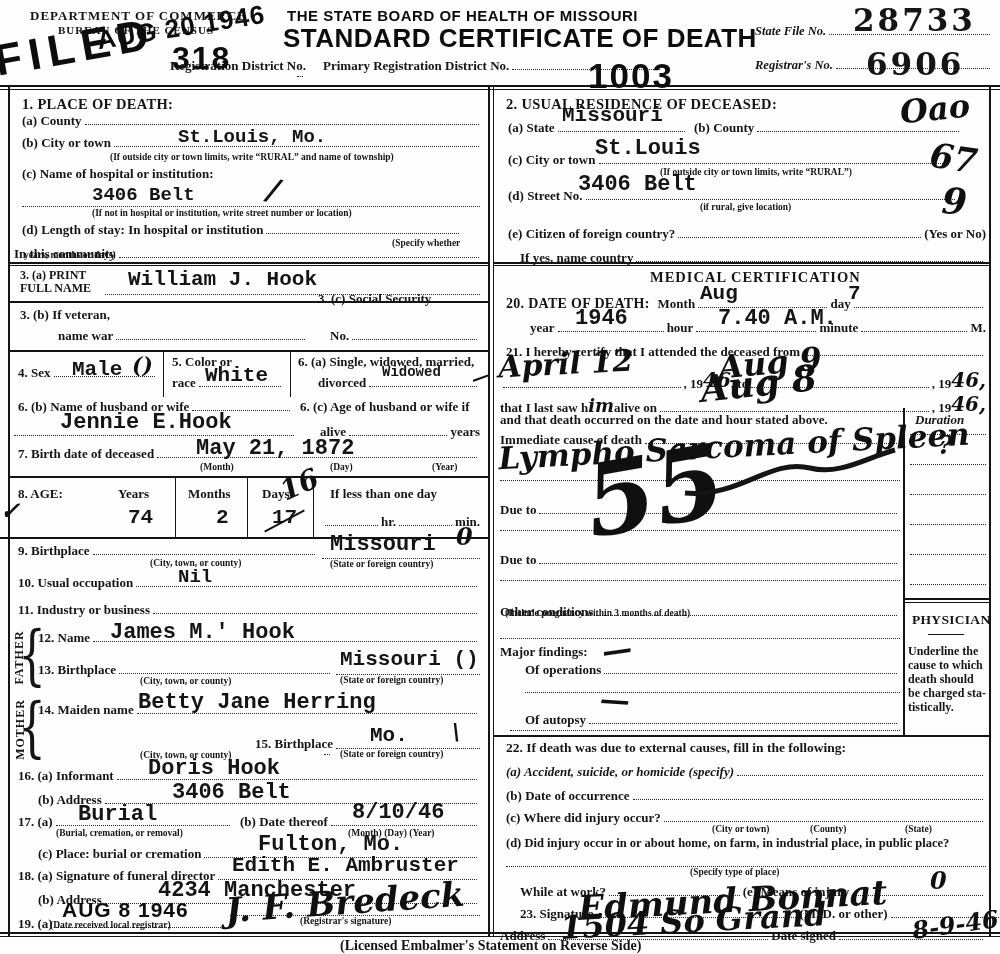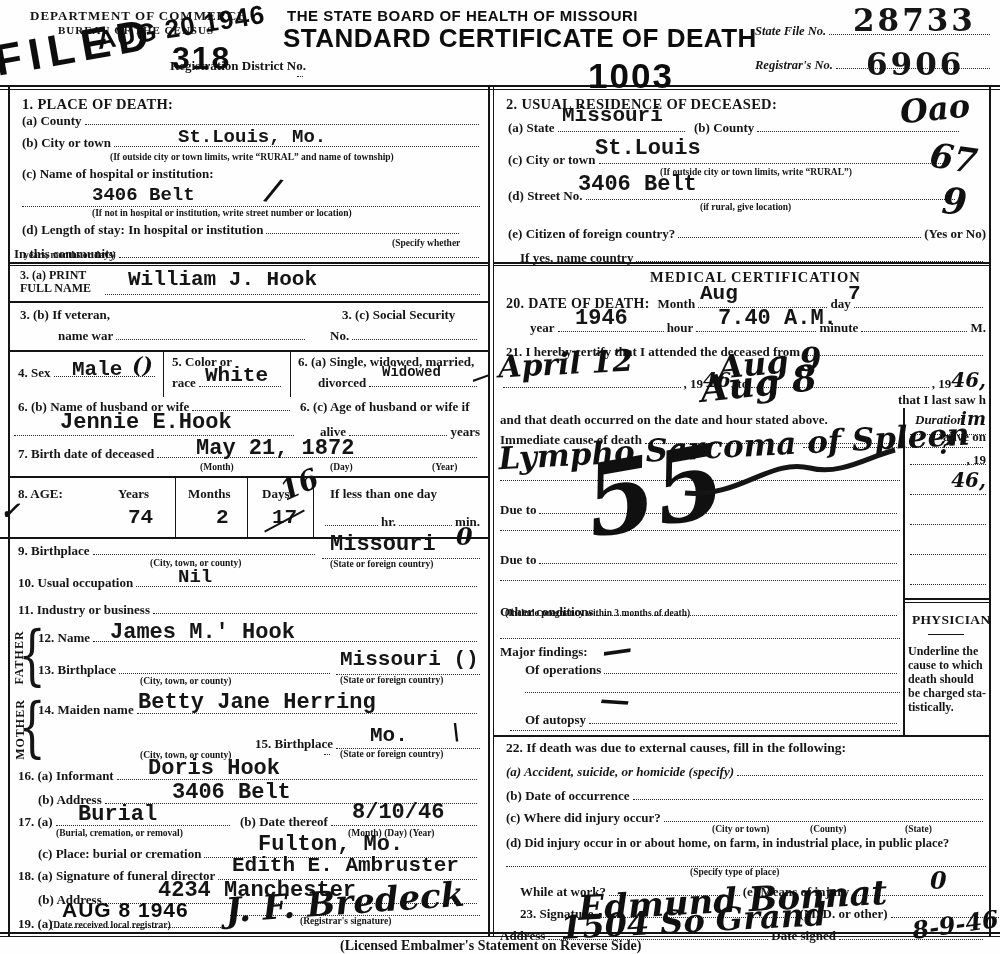--- a/index.html
+++ b/index.html
@@ -43,20 +43,24 @@
     <span class="lbl it" style="font-size:12.5px;">State File No.</span>
     <span class="fill"></span>
   </div>
 
   <div class="row" style="left:36px;top:58px;width:270px;flex-direction:column;">
     <span class="lbl">Registration District No.</span>
     <span class="fill"></span>
   </div>
   <div class="abs stamp" style="left:172px;top:40px;font-size:32px;letter-spacing:2px;">318</div>
 
+  <div class="row" style="left:323px;top:58px;width:340px;">
+    <span class="lbl">Primary Registration District No.</span>
+    <span class="fill"></span>
+  </div>
   <div class="abs stamp" style="left:588px;top:56px;font-size:35px;letter-spacing:2px;z-index:5;">1003</div>
 
   <div class="row" style="left:755px;top:58px;width:238px;">
     <span class="lbl it" style="font-size:12.5px;">Registrar's No.</span>
     <span class="fill"></span>
   </div>
   <div class="abs serifnum" style="left:866px;top:46px;font-size:31px;letter-spacing:3px;">6906</div>
 
   <div class="hline" style="left:0;top:85px;width:1000px;height:2px;"></div>
   <div class="hline" style="left:0;top:89px;width:1000px;height:1px;"></div>
@@ -104,21 +108,21 @@
   <div class="abs lbl" style="left:20px;top:281px;font-size:12px;">FULL NAME</div>
   <div class="abs tyb" style="left:128px;top:268px;font-size:21px;">William J. Hook</div>
   <div class="dot" style="left:105px;top:292px;width:375px;"></div>
   <div class="hline" style="left:8px;top:301px;width:482px;height:2px;"></div>
 
   <div class="abs lbl" style="left:20px;top:307px;">3.  (b)  If veteran,</div>
   <div class="row" style="left:58px;top:328px;width:250px;">
     <span class="lbl">name war</span>
     <span class="fill"></span>
   </div>
-  <div class="abs lbl" style="left:318px;top:307px;margin-left:24px;">3.  (c)  Social Security</div>
+  <div class="abs lbl" style="left:318px;top:291px;">3.  (c)  Social Security</div>
   <div class="row" style="left:330px;top:328px;width:150px;">
     <span class="lbl">No.</span>
     <span class="fill"></span>
   </div>
   <div class="hline" style="left:8px;top:350px;width:482px;height:2px;"></div>
 
   <div class="vline" style="left:163px;top:350px;width:1px;height:47px;"></div>
   <div class="vline" style="left:290px;top:350px;width:1px;height:47px;"></div>
   <div class="row" style="left:18px;top:365px;width:140px;">
     <span class="lbl">4.  Sex</span>
@@ -363,21 +367,21 @@
   <div class="row" style="left:500px;top:368px;width:486px;">
     <span class="fill" style="min-width:120px;"></span>
     <span class="lbl">, 19</span>
     <span class="hw" style="font-size:20px;">46</span>
     <span class="lbl">, to</span>
     <span class="fill" style="min-width:170px;"></span>
     <span class="lbl">, 19</span>
     <span class="hw" style="font-size:20px;">46,</span>
   </div>
   <div class="abs hw" style="left:718px;top:344px;font-size:32px;transform:rotate(-5deg);z-index:3;">Aug 9</div>
-  <div class="row" style="left:500px;top:392px;width:486px;flex-direction:column;">
+  <div class="row" style="left:500px;top:392px;width:486px;">
     <span class="lbl">that I last saw h</span>
     <span class="hw" style="font-size:18px;">im</span>
     <span class="lbl">alive on</span>
     <span class="fill" style="min-width:180px;"></span>
     <span class="lbl">, 19</span>
     <span class="hw" style="font-size:20px;">46,</span>
   </div>
   <div class="abs hw" style="left:700px;top:362px;font-size:36px;transform:rotate(-6deg);z-index:3;">Aug 8</div>
   <div class="abs lbl" style="left:500px;top:412px;">and that death occurred on the date and hour stated above.</div>
 

